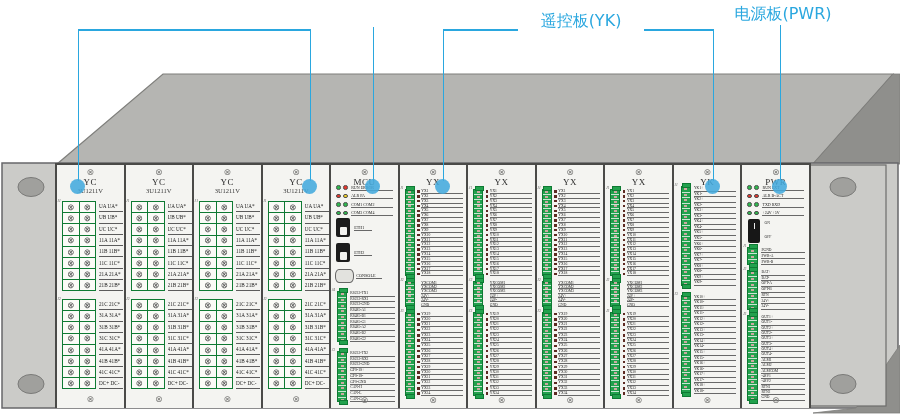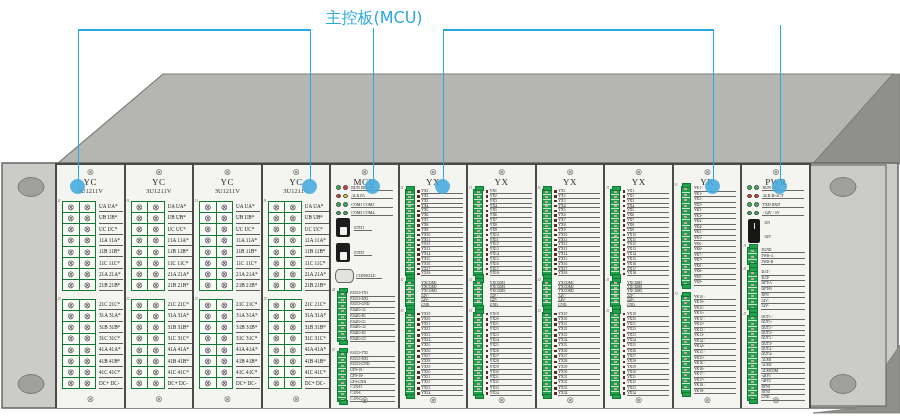--- a/index.html
+++ b/index.html
@@ -1069,24 +1069,25 @@
 
   <div id="ann">
     <div class="ann-line ann-h" id="yc-h"></div>
     <div class="ann-line ann-v" id="yc-v1"></div>
     <div class="ann-line ann-v" id="yc-v2"></div>
     <div class="dot" id="yc-d1"></div>
     <div class="dot" id="yc-d2"></div>
 
     <div class="ann-line ann-v" id="mcu-v"></div>
     <div class="dot" id="mcu-d"></div>
-    <div class="ann-text" id="ann-mcu">主控板(MCU)</div>
 
     <div class="ann-line ann-h" id="yk-h"></div>
     <div class="ann-line ann-v" id="yk-v1"></div>
     <div class="ann-line ann-v" id="yk-v2"></div>
     <div class="dot" id="yk-d1"></div>
     <div class="dot" id="yk-d2"></div>
+    <div class="ann-text" id="ann-yk">遥控板(YK)</div>
 
     <div class="ann-line ann-v" id="pwr-v"></div>
     <div class="dot" id="pwr-d"></div>
+    <div class="ann-text" id="ann-pwr">电源板(PWR)</div>
   </div>
 </div>
 
 </body></html>

